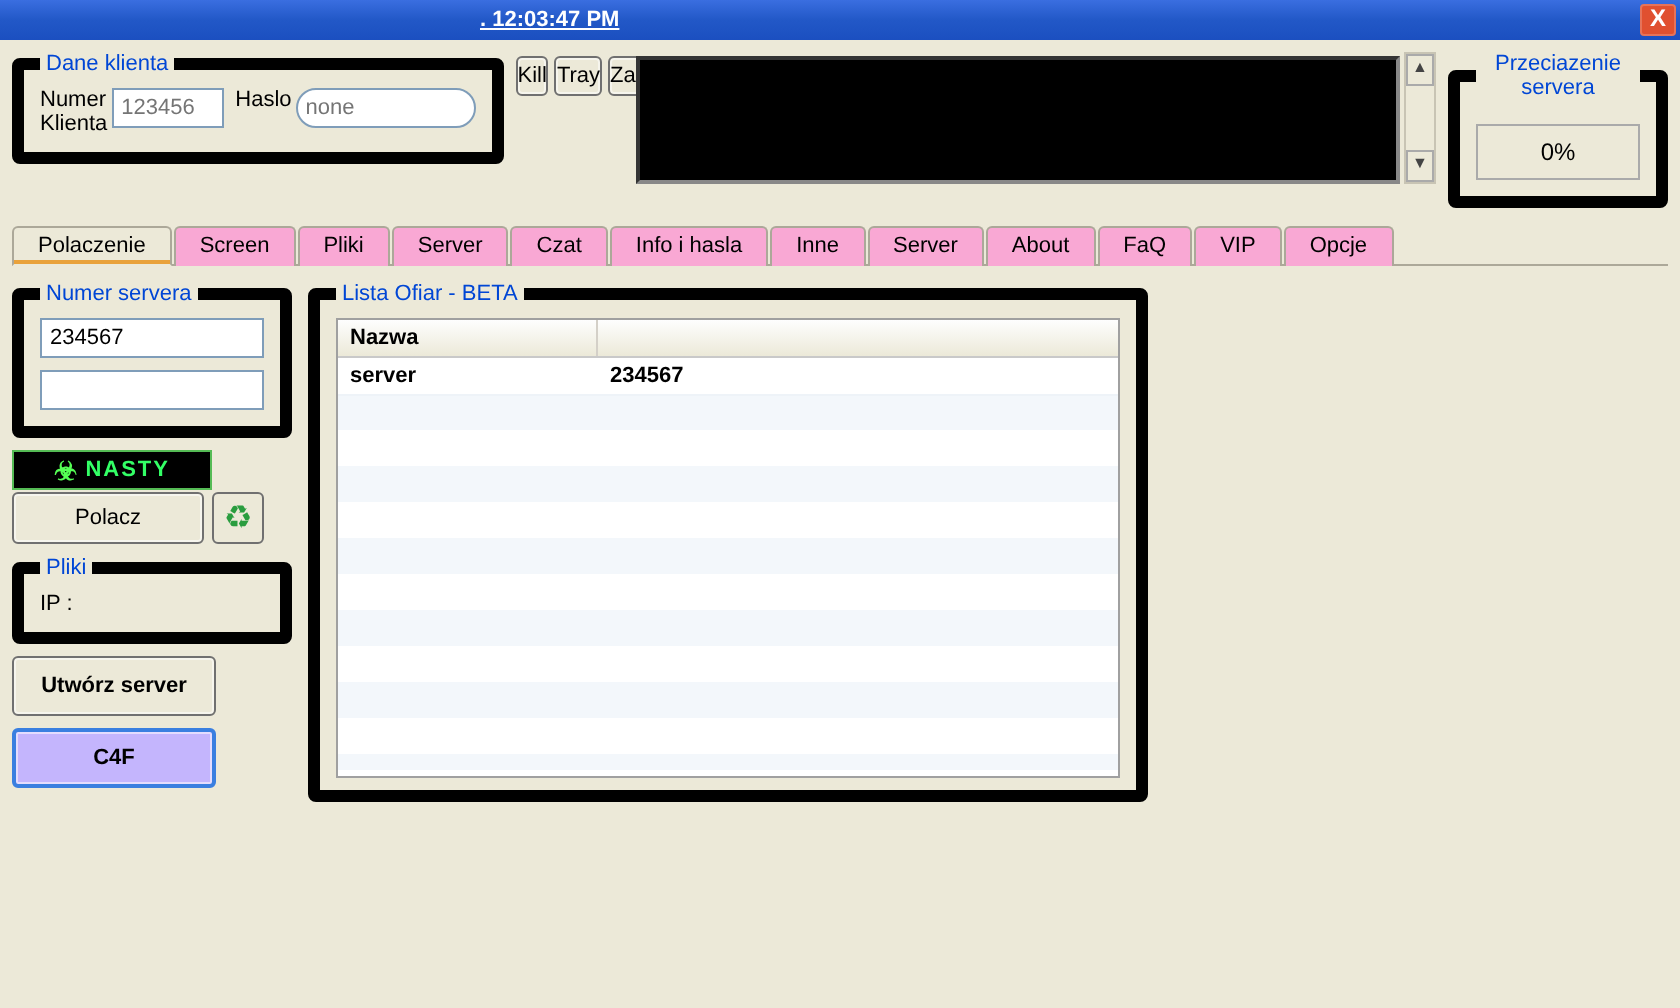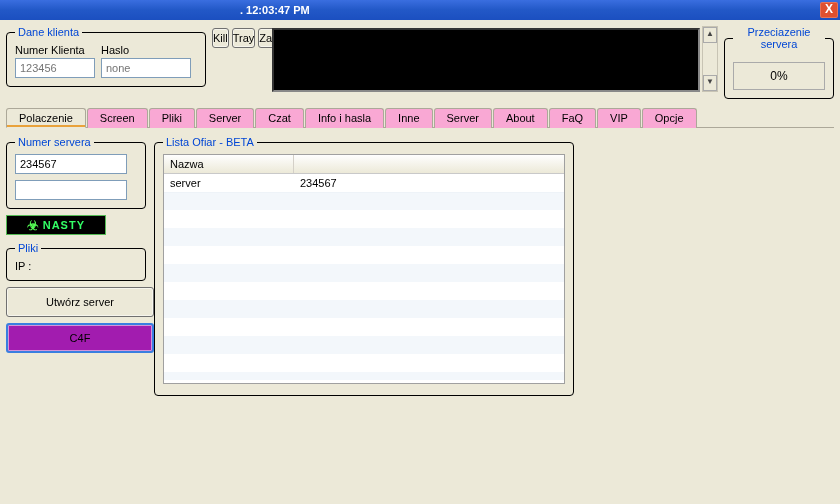--- a/index.html
+++ b/index.html
@@ -1,29 +1,29 @@
 <!DOCTYPE html>
 <html><head>
 <meta charset="utf-8">
 <style>
   * { box-sizing: border-box; font-family: Tahoma, sans-serif; font-size: 11px; }
   body { margin:0; padding:0; background:#ece9d8; width:840px; height:504px; overflow:hidden; }
   .titlebar { height:20px; background:linear-gradient(to bottom,#3a6ee0 0%,#2258c7 50%,#1b4fc0 100%);
               color:#fff; font-weight:bold; display:flex; align-items:center; padding:0 2px 0 4px; }
   .title-text { flex:0 0 auto; }
-  .title-time { margin-left:auto; margin-right:auto; position:absolute; left:50%; transform:translateX(-180px);}
+  .title-time { margin-left:auto; margin-right:auto; position:absolute; left:50%; transform:translateX(-180px);text-decoration:underline;}
   .title-close { margin-left:auto; width:18px; height:16px; background:#e05030; border:1px solid #fff3;
                  color:#fff; text-align:center; line-height:12px; font-weight:bold; border-radius:2px; cursor:pointer; font-size:12px;}
   .content { padding:6px; display:flex; flex-direction:column; gap:4px; }
   .row1 { display:flex; gap:6px; align-items:flex-start; }
-  fieldset { border:1px solid #000000; border-radius:4px; padding:6px 8px 8px 8px; margin:0; background:#ece9d8; }
+  fieldset { border:6px solid #000000; border-radius:4px; padding:6px 8px 8px 8px; margin:0; background:#ece9d8; }
   legend { color:#0046d5; padding:0 3px; }
   .client-box { width:200px; }
   .client-fields { display:flex; gap:6px; }
-  .client-col { display:flex; flex-direction:column; gap:2px; }
+  .client-col { display:flex; flex-direction:row; gap:2px; }
   label.small { color:#000; font-size:11px; }
   input[type=text] { border:1px solid #7f9db9; padding:2px 4px; height:20px; background:#fff; }
   input[disabled] { color:#9a9a9a; background:#fff; }
   .btn { border:1px solid #707070; border-radius:3px; background:#ece9d8;
          padding:2px 0; min-height:20px; cursor:pointer; text-align:center;
          box-shadow:inset 0 0 0 1px #fff8; }
   .btn-col { display:flex; gap:3px; width:54px; margin-top:2px; }
   .black-panel { flex:1; background:#000; border:2px inset #888; height:64px; position:relative; margin-top:2px;}
   .scroll-v { position:absolute; right:-18px; top:0; bottom:0; width:16px; background:#ece9d8;
               border:1px solid #c8c4b4; display:flex; flex-direction:column; justify-content:space-between; }
@@ -45,24 +45,24 @@
   .num-serv { }
   .logo { width:100px; height:20px; background:#000; color:#33ff66; font-weight:bold; font-family:Arial;
           font-size:12px; letter-spacing:1px; display:flex; align-items:center; justify-content:center;
           border:1px solid #5b5; margin-bottom:1px;}
   .logo .haz { color:#5f5; margin-right:3px; font-size:13px;}
   .connect-row { display:flex; gap:4px; align-items:center; }
   .btn-wide { width:96px; height:26px; line-height:20px; }
   .recycle-icon { width:26px; height:26px; border:1px solid #707070; border-radius:3px; background:#ece9d8;
                   display:flex; align-items:center; justify-content:center; color:#2a9d3f; font-size:16px; cursor:pointer;}
   .dane-box { }
-  .btn-full { width:148px; height:30px; }
-  .btn-selected { background:#a21caf; border:2px solid #3a7fe0; }
+  .btn-full { width:102px; height:30px;font-weight:bold; }
+  .btn-selected { background:#c4b5fd; border:2px solid #3a7fe0; }
   .list-box { flex:0 0 420px; height:260px;}
-  .list-frame { border:1px solid #a0a0a0; background:#fff; height:230px; }
+  .list-frame { border:1px solid #a0a0a0; background:#fff; height:230px;font-weight:bold; }
   .list-head { display:flex; background:linear-gradient(#fefefe,#ece9d8); border-bottom:1px solid #c9c9c9; }
   .list-head div { padding:3px 6px; border-right:1px solid #d4d0c8; color:#000; }
   .col-n { width:130px; } .col-m { width:130px; } .col-s { flex:1; }
   .list-row { display:flex; border-bottom:1px solid #eef3f8; }
   .list-row div { padding:3px 6px; }
   .list-body { height:206px;
                background:repeating-linear-gradient(to bottom,#fff 0,#fff 18px,#f3f7fb 18px,#f3f7fb 36px); }
 </style>
 </head>
 <body>
@@ -73,25 +73,25 @@
 </div>
 
 <div class="content">
 
   <div class="row1">
     <fieldset class="client-box">
       <legend>Dane klienta</legend>
       <div class="client-fields">
         <div class="client-col">
           <label class="small">Numer Klienta</label>
-          <input type="text" disabled="" style="width: 80px;" placeholder="123456">
+          <input type="text" disabled="" style="width: 56px;" placeholder="123456">
         </div>
         <div class="client-col">
           <label class="small">Haslo</label>
-          <input type="text" disabled="" style="width: 90px;" placeholder="none">
+          <input type="text" disabled="" style="width: 90px; border-radius: 10px;" placeholder="none">
         </div>
       </div>
     </fieldset>
 
     <div class="btn-col">
       <button class="btn">Kill</button>
       <button class="btn">Tray</button>
       <button class="btn">Zamknij</button>
     </div>
 
@@ -130,20 +130,24 @@
         <legend>Numer servera</legend>
         <input type="text" style="width: 112px; margin-bottom: 6px;" value="234567">
         <input type="text" style="width: 112px;">
       </fieldset>
 
       <div>
         <div class="logo">
           <span class="haz">☣</span>
           <span>NASTY</span>
         </div>
+        <div class="connect-row">
+          <button class="btn btn-wide">Polacz</button>
+          <div class="recycle-icon">♻</div>
+        </div>
       </div>
 
       <fieldset class="dane-box">
         <legend>Pliki</legend>
         <div>IP :</div>
       </fieldset>
 
       <button class="btn btn-full">Utwórz server</button>
       <button class="btn btn-full btn-selected">C4F</button>
     </div>

